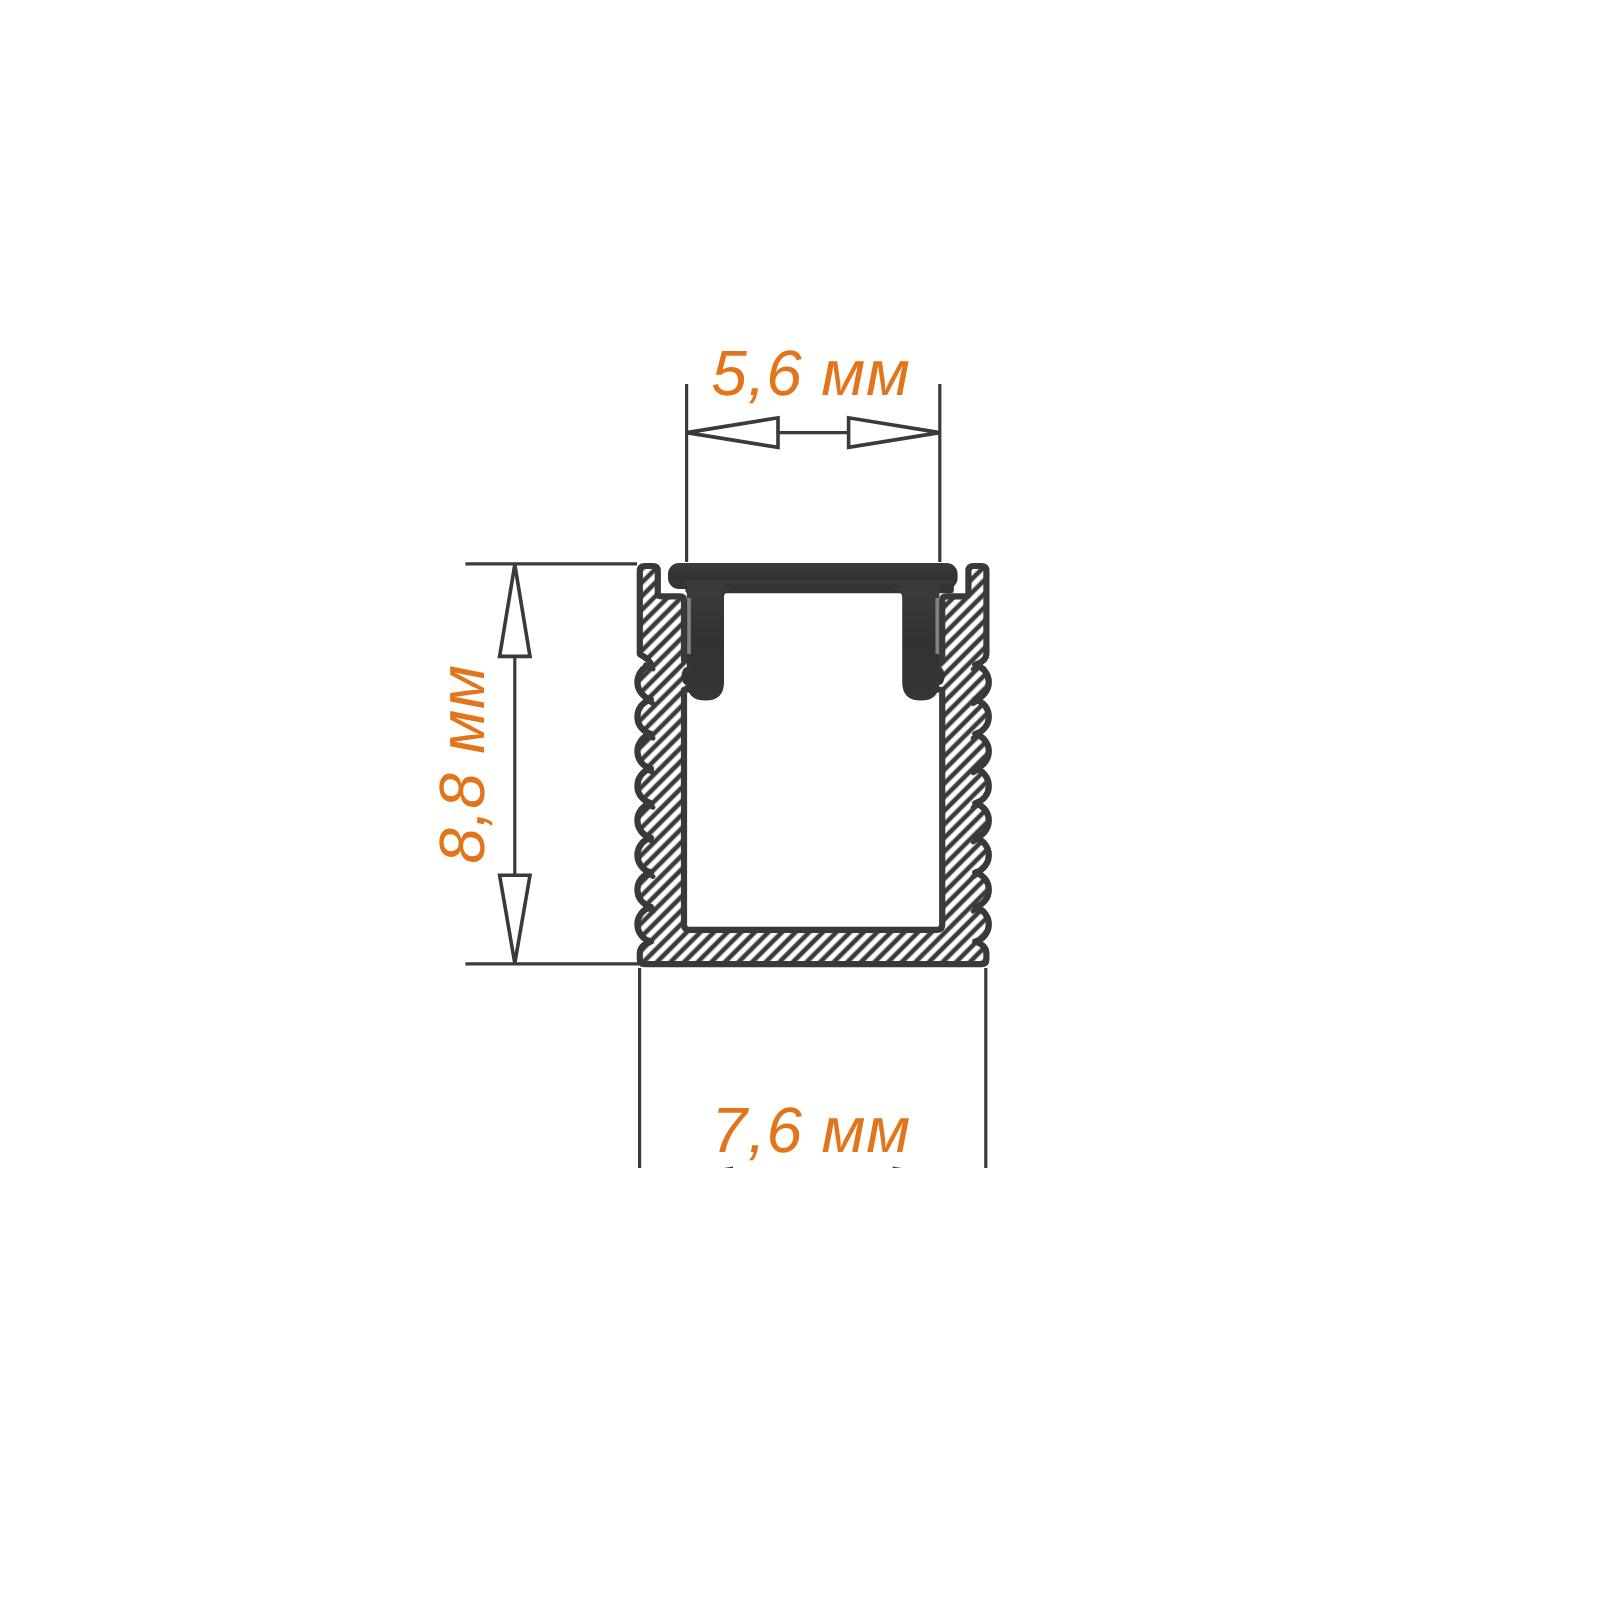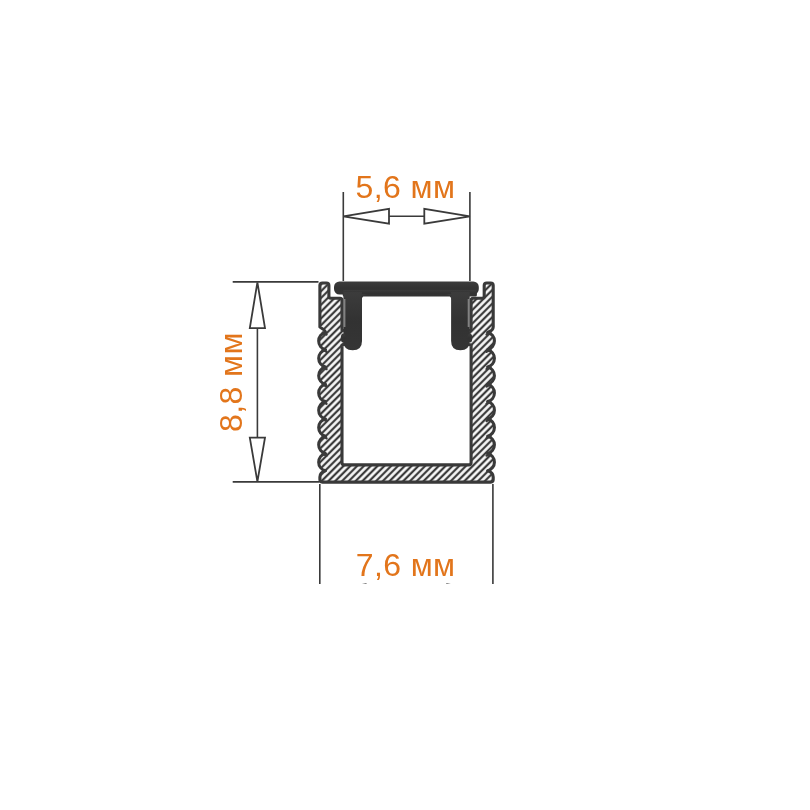--- a/index.html
+++ b/index.html
@@ -1,16 +1,16 @@
 <!DOCTYPE html>
 <html><head>
 <meta charset="utf-8">
 <style>
   html,body{margin:0;padding:0;background:#ffffff;}
-  .wrap{width:810px;height:584px;position:relative;background:#fdba74;}
+  .wrap{width:810px;height:584px;position:relative;background:#fdba74;font-style:italic;}
   text{font-family:"Liberation Sans",sans-serif;}
 </style>
 </head>
 <body>
 <div class="wrap">
 <svg width="810" height="810" viewBox="0 0 810 810" xmlns="http://www.w3.org/2000/svg">
   <defs>
 
     <pattern id="hatch" width="4.81" height="9.62" patternUnits="userSpaceOnUse" patternTransform="rotate(45)">
       <rect x="0" y="0" width="4.81" height="9.62" fill="#ffffff"></rect>

